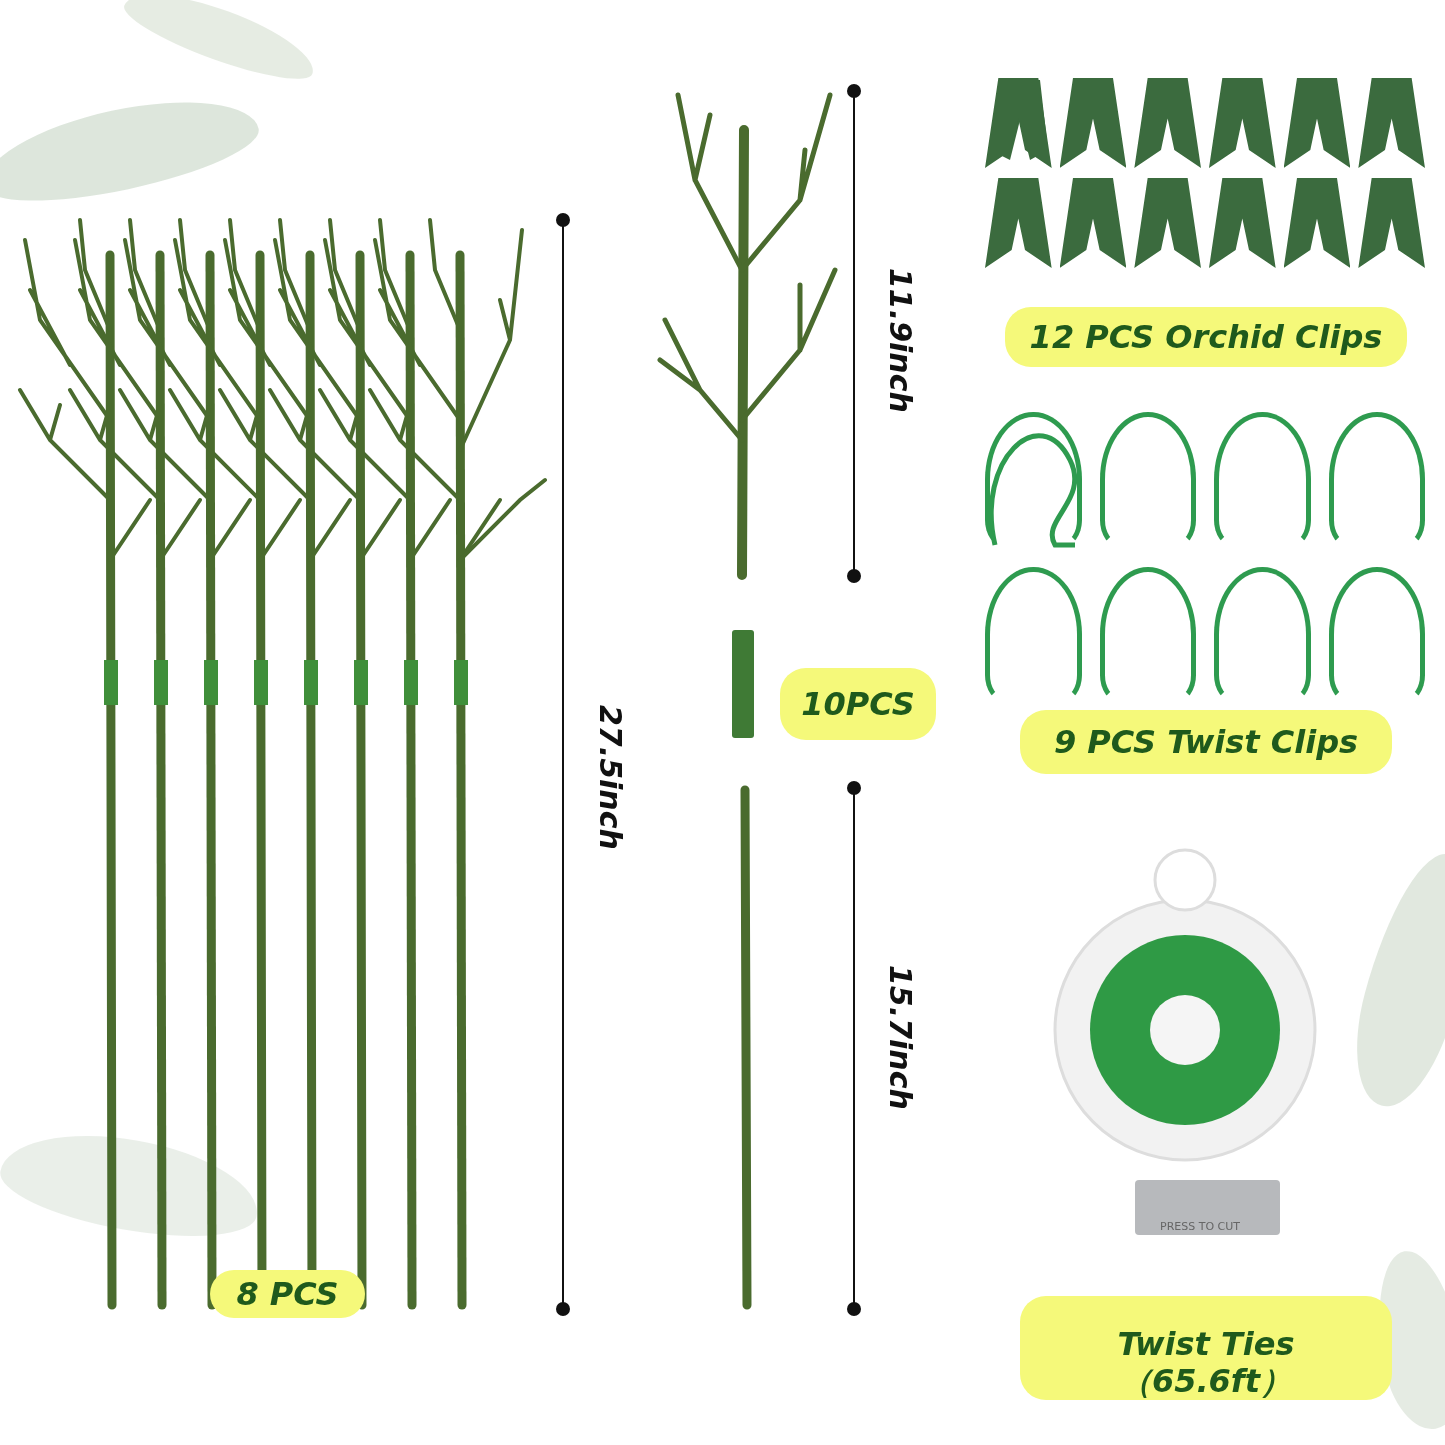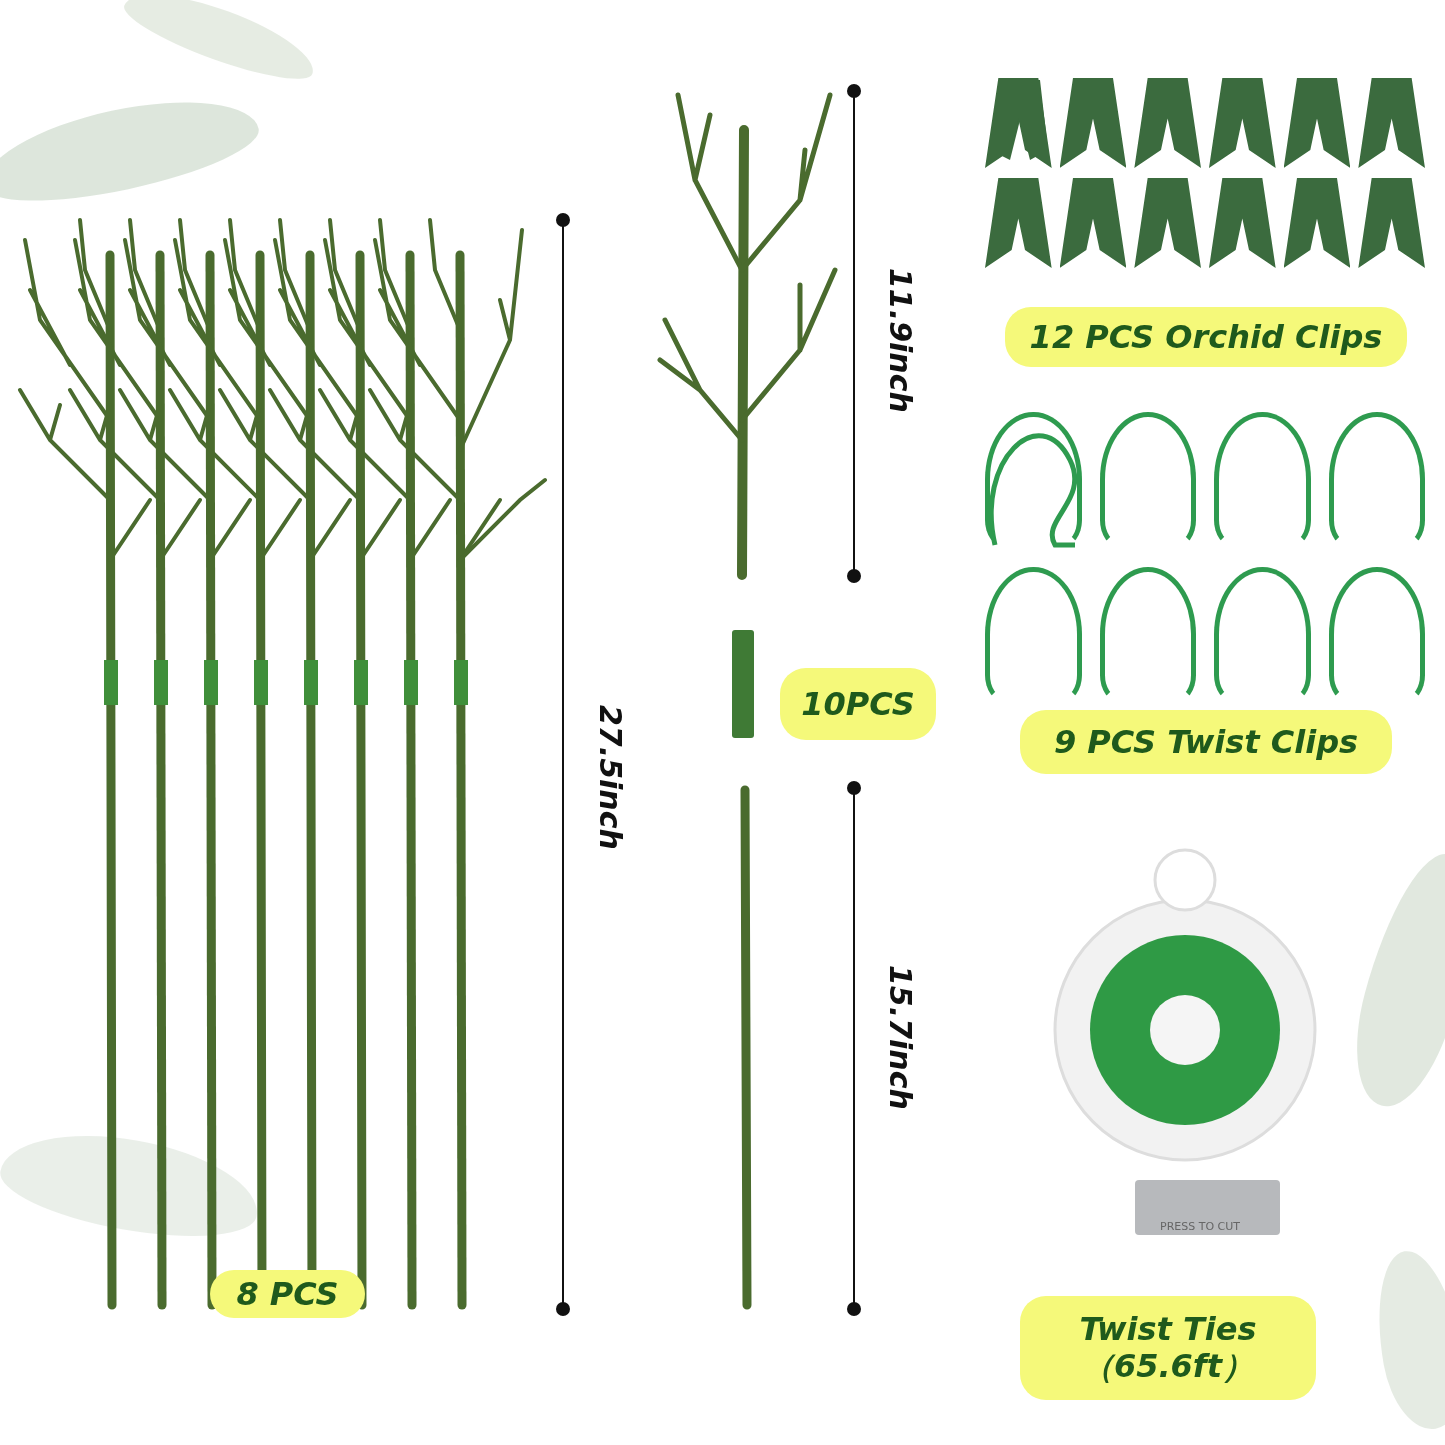--- a/index.html
+++ b/index.html
@@ -102,16 +102,16 @@
 
 <div class="dot" style="left:847px;top:781px;"></div>
 <div class="vline" style="left:853px;top:788px;height:520px;"></div>
 <div class="dot" style="left:847px;top:1302px;"></div>
 <div class="vlabel" style="left:918px;top:965px;">15.7inch</div>
 
 <div class="label" style="left:210px;top:1270px;width:155px;height:48px;">8 PCS</div>
 <div class="label" style="left:780px;top:654px;width:156px;height:72px;margin-top:14px;">10PCS</div>
 <div class="label" style="left:1005px;top:275px;width:402px;height:60px;margin-top:32px;">12 PCS Orchid Clips</div>
 <div class="label" style="left:1020px;top:710px;width:372px;height:64px;">9 PCS Twist Clips</div>
-<div class="label" style="left:1020px;top:1296px;width:296px;height:104px;flex-direction:column;">
+<div class="label" style="left:1020px;top:1296px;width:372px;height:104px;flex-direction:column;justify-content:flex-end;">
   <span>Twist Ties</span>
   <span>（65.6ft）</span>
 </div>
 
 </body></html>

